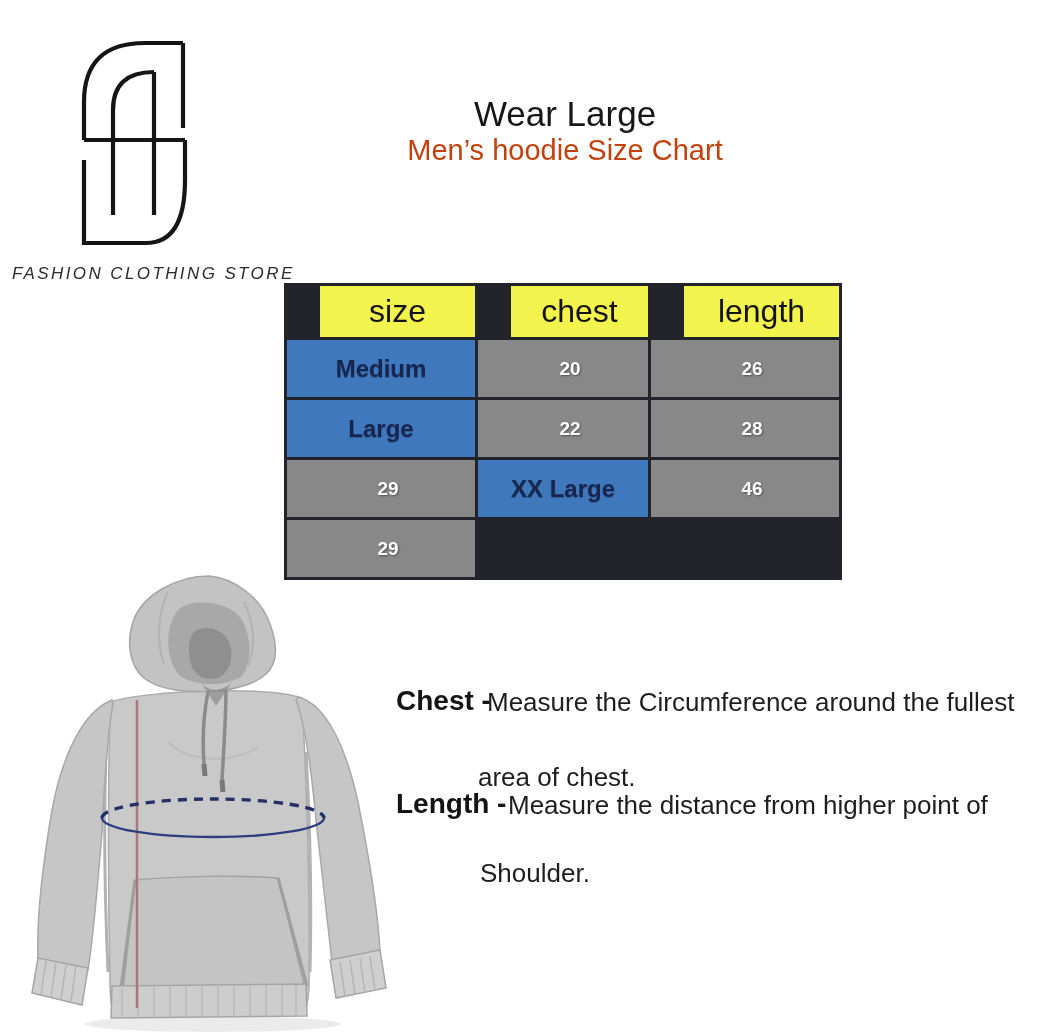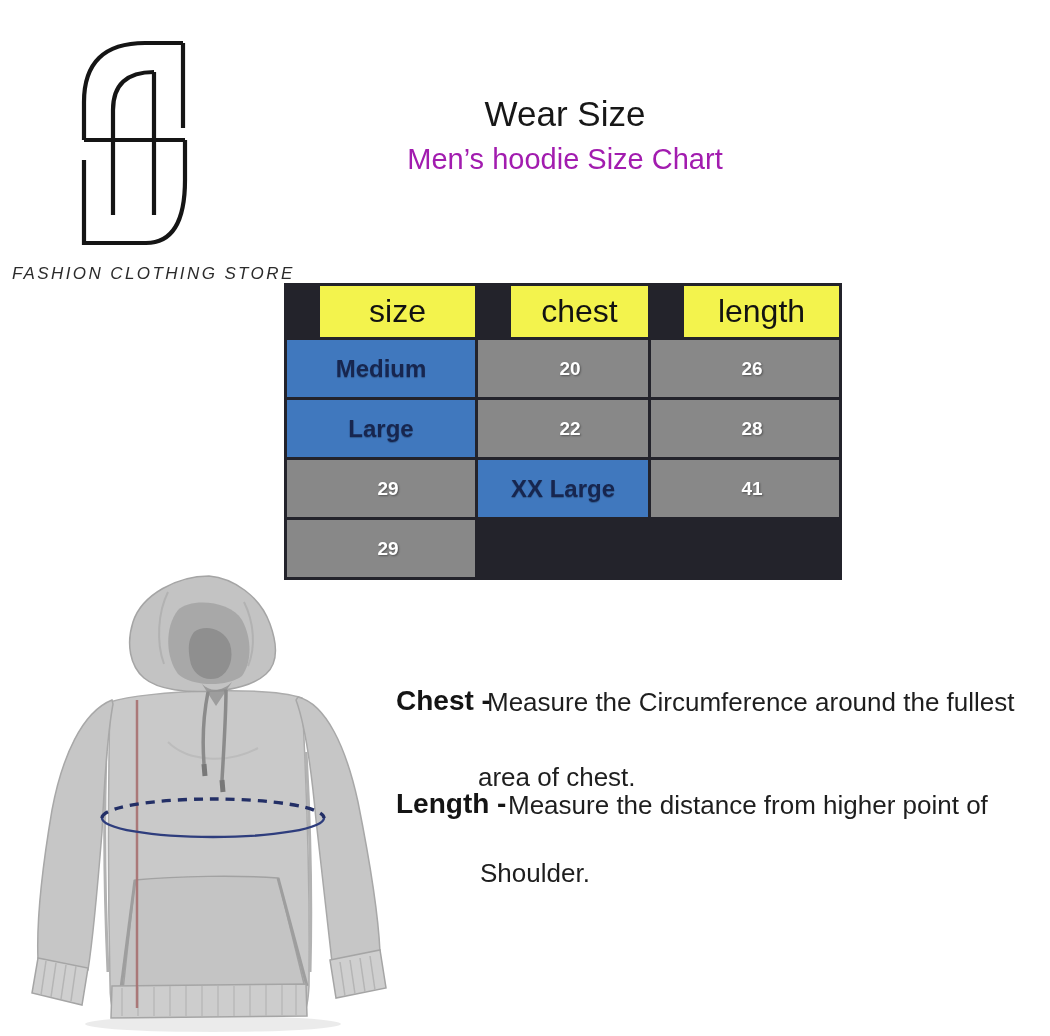--- a/index.html
+++ b/index.html
@@ -12,21 +12,21 @@
   
   #logo{left:70px;top:30px;width:140px;height:230px;}
   #logo-caption{
     left:12px;top:264px;width:280px;font-size:17px;font-style:italic;
     letter-spacing:2.4px;color:#2b2b2b;white-space:nowrap;
   }
 
   
   #title-wrap{left:265px;top:0;width:600px;text-align:center;}
   #title{margin-top:94px;font-size:35px;color:#171717;}
-  #subtitle{margin-top:9px;font-size:29px;color:#a21caf;}
+  #subtitle{font-size:29px;color:#c2410c;}
 
   
   #size-table{
     left:284px;top:283px;display:inline-grid;
     grid-template-columns:188px 170px 188px;
     grid-template-rows:51px repeat(4,57px);
     gap:3px;background:#23232b;border:3px solid #23232b;
   }
   .hcell{
     background:#f3f34d;display:flex;align-items:center;justify-content:center;
@@ -66,41 +66,41 @@
     <path d="M 113 13 L 113 98"></path>
     <path d="M 14 110 L 115 110"></path>
     <path d="M 115 110 L 115 150 Q 115 213 76 213 L 14 213 L 14 130"></path>
     <path d="M 43 185 L 43 80 Q 43 42 84 42"></path>
     <path d="M 84 42 L 84 185"></path>
   </g>
 </svg>
 <div id="logo-caption" class="abs">FASHION CLOTHING STORE</div>
 
 <div id="title-wrap" class="abs">
-  <div id="title">Wear Size</div>
+  <div id="title">Wear Large</div>
   <div id="subtitle">Men’s hoodie Size Chart</div>
 </div>
 
 <div id="size-table" class="abs">
   <div class="hcell">size</div>
   <div class="hcell">chest</div>
   <div class="hcell">length</div>
 
   <div class="scell">Medium</div>
   <div class="vcell">20</div>
   <div class="vcell">26</div>
 
   <div class="scell">Large</div>
   <div class="vcell">22</div>
   <div class="vcell">28</div>
 
   <div class="vcell">29</div>
 
   <div class="scell">XX Large</div>
-  <div class="vcell">41</div>
+  <div class="vcell">46</div>
   <div class="vcell">29</div>
 </div>
 
 <svg id="hoodie" class="abs" viewBox="0 0 395 484">
 
   <ellipse cx="195" cy="472" rx="128" ry="8" fill="rgba(0,0,0,0.08)"></ellipse>
 
   <path d="M 92,150 C 130,138 250,134 284,146 C 289,240 292,350 291,434 C 290,452 288,458 286,460 L 96,462 C 93,455 92,445 92,430 C 90,340 90,240 92,150 Z" fill="#c9c9c9" stroke="#acacac" stroke-width="1.5"></path>
   <path d="M 88,200 C 86,260 86,330 90,420" fill="none" stroke="#b2b2b2" stroke-width="3"></path>
   <path d="M 288,200 C 292,270 294,340 292,420" fill="none" stroke="#b2b2b2" stroke-width="3"></path>

